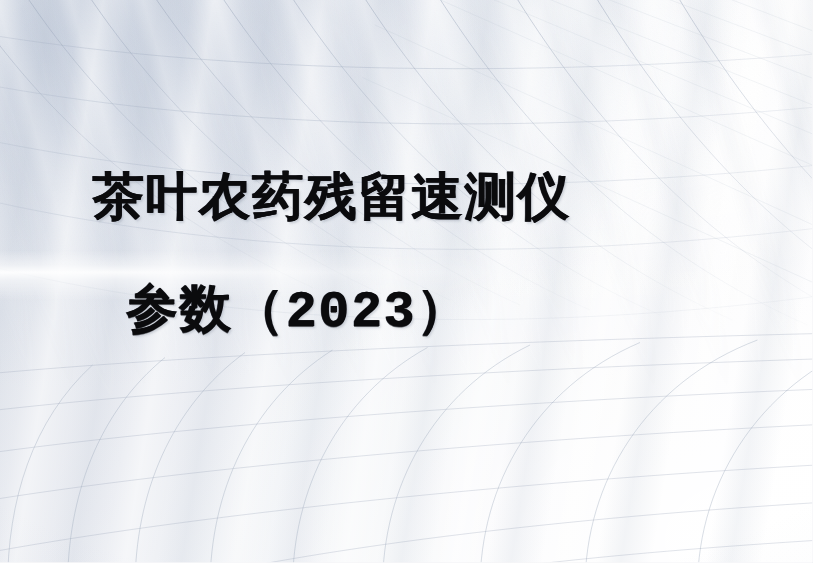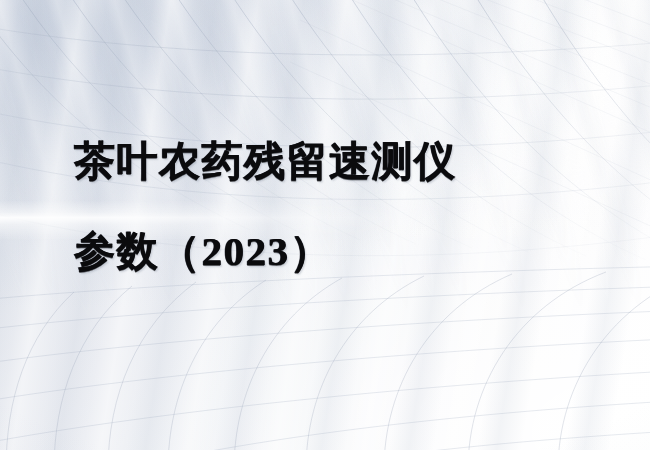--- a/index.html
+++ b/index.html
@@ -7,21 +7,21 @@
     margin: 0;
     padding: 0;
     background: #ffffff;
   }
 
   #banner {
     position: relative;
     width: 650px;
     height: 450px;
     overflow: hidden;
-    font-family: Liberation Serif, serif;
+    font-family: Liberation Mono, monospace;
     background: #e9ebef;
     user-select: none;
   }
 
   
 
   .bg-layer {
     position: absolute;
     inset: 0;
     pointer-events: none;
@@ -125,20 +125,21 @@
     white-space: nowrap;
     text-shadow:
       0.6px 0 0 rgba(10,10,14,0.95),
       -0.4px 0 0 rgba(12,14,30,0.55),
       0 0.5px 0 rgba(8,8,10,0.6),
       1.5px 1.5px 1.8px rgba(120,128,145,0.30);
   }
 
   #title-line-2 {
     margin-top: 36px;
+    margin-left: 27px;
   }
 </style>
 </head>
 <body>
 
 <div id="banner">
 
   <div class="bg-layer" id="bg-base"></div>
 
   <div class="bg-layer" id="bg-tint"></div>

